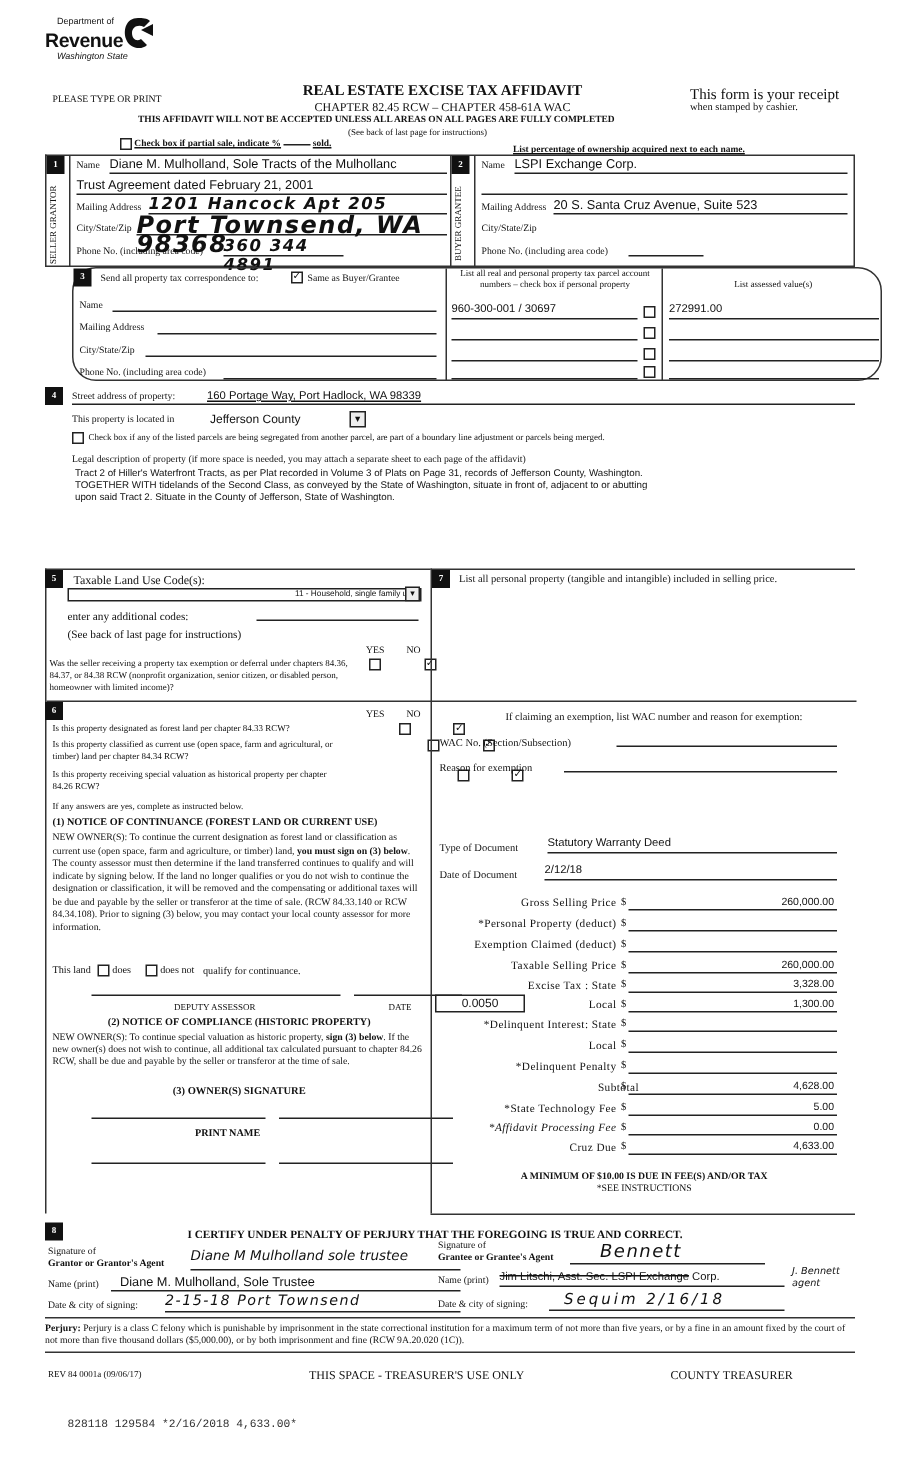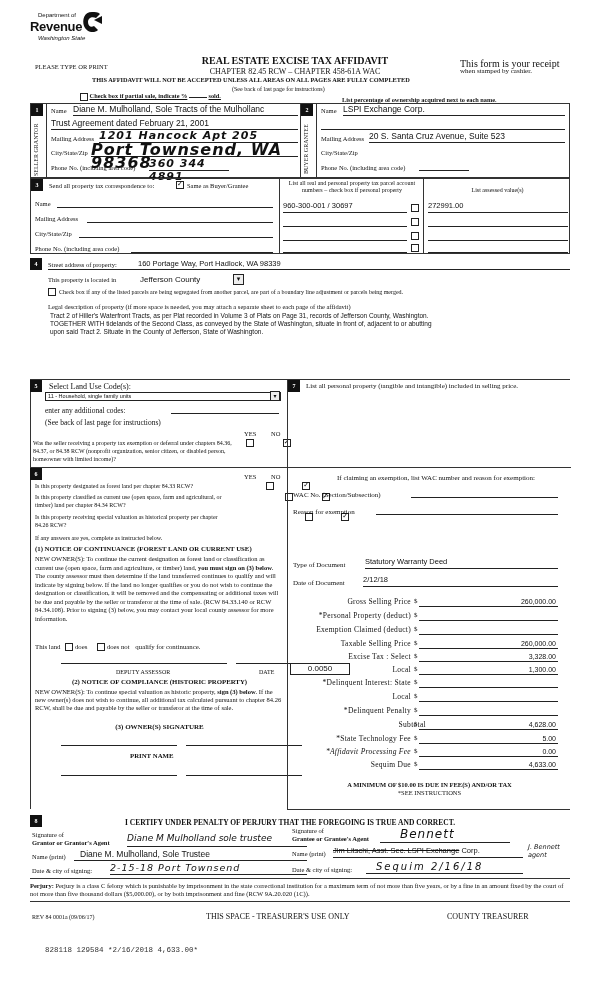--- a/index.html
+++ b/index.html
@@ -1,19 +1,19 @@
 <!DOCTYPE html>
 <html><head>
 <meta charset="utf-8">
 <style>
   * { box-sizing: border-box; margin: 0; padding: 0; }
   html, body { width: 600px; height: 984px; background: #fff; overflow: hidden; }
   body { position: relative; font-family: "Liberation Serif", serif; color: #111; font-size: 7px; }
   .abs { position: absolute; }
-  .sans { font-family: "Liberation Sans", sans-serif; }
+  .sans { font-family: "Liberation Sans", sans-serif; text-align: right; }
   .mono { font-family: "Liberation Mono", monospace; }
   .hand { font-family: "DejaVu Sans", sans-serif; font-style: italic; font-weight: bold; letter-spacing: 1px; }
   .ul { border-bottom: 1px solid #222; }
   .numbox { background: #111; color: #fff; font-size: 6px; width: 12px; height: 12px; display: flex; align-items: center; justify-content: center; font-weight: bold; }
   .cb { width: 8px; height: 8px; border: 1px solid #222; background: #fff; display: inline-block; position: relative; vertical-align: middle; }
   .cb.checked::after { content: "✓"; position: absolute; left: 0; top: -3px; font-size: 7px; line-height: 10px; }
   .box { border: 1px solid #333; }
   .vlabel { writing-mode: vertical-rl; transform: rotate(180deg); font-size: 6.5px; text-align: center; line-height: 7px; }
   .fill { font-family: "Liberation Sans", sans-serif; font-size: 8.5px; }
   .small { font-size: 6.5px; }
@@ -83,21 +83,21 @@
 
   <div class="abs small" style="left:20px; top:31px;">Mailing Address</div>
   <div class="abs fill ul" style="left:68px; top:27px; width:196px; height:12px;">20 S. Santa Cruz Avenue, Suite 523</div>
 
   <div class="abs small" style="left:20px; top:45px;">City/State/Zip</div>
 
   <div class="abs small" style="left:20px; top:60px;">Phone No. (including area code)</div>
   <div class="abs fill ul" style="left:118px; top:57px; width:50px; height:10px;"></div>
 </div>
 
-<div class="abs box" style="left:30px; top:178px; width:540px; height:76px;">
+<div class="abs box" style="left:48px; top:178px; width:540px; height:76px;border-radius:16px;">
   <div class="abs numbox" style="left:0; top:0;">3</div>
   <div class="abs small" style="left:18px; top:3px;">Send all property tax correspondence to:</div>
   <span class="abs cb checked" style="left:145px; top:2px;"></span>
   <div class="abs small" style="left:156px; top:3px;">Same as Buyer/Grantee</div>
 
   <div class="abs small" style="left:4px; top:21px;">Name</div>
   <div class="abs ul" style="left:26px; top:20px; width:216px; height:9px;"></div>
   <div class="abs small" style="left:4px; top:36px;">Mailing Address</div>
   <div class="abs ul" style="left:56px; top:35px; width:186px; height:9px;"></div>
   <div class="abs small" style="left:4px; top:51px;">City/State/Zip</div>
@@ -130,39 +130,39 @@
     <div class="abs fill ul" style="left:0; top:0; width:124px; height:12px;"></div>
     <span class="abs cb" style="left:128px; top:3px;"></span>
     <div class="abs fill ul" style="left:145px; top:0; width:140px; height:12px;"></div>
   </div>
 </div>
 
 <div class="abs" style="left:30px; top:258px; width:540px; height:85px;">
   <div class="abs numbox" style="left:0; top:0;">4</div>
   <div class="abs small" style="left:18px; top:3px;">Street address of property:</div>
   <div class="abs ul" style="left:18px; top:11px; width:522px; height:1px;"></div>
-  <div class="abs fill" style="left:108px; top:1px; font-size:7.5px; ">160 Portage Way, Port Hadlock, WA 98339</div>
+  <div class="abs fill" style="left:108px; top:1px; font-size:7.5px; text-decoration:underline;">160 Portage Way, Port Hadlock, WA 98339</div>
 
   <div class="abs small" style="left:18px; top:18px;">This property is located in</div>
   <div class="abs fill" style="left:110px; top:17px; font-size:8px;">Jefferson County</div>
   <div class="abs dd" style="left:203px; top:16px;">▾</div>
 
   <span class="abs cb" style="left:18px; top:30px;"></span>
   <div class="abs tiny" style="left:29px; top:31px; white-space:nowrap;">Check box if any of the listed parcels are being segregated from another parcel, are part of a boundary line adjustment or parcels being merged.</div>
 
   <div class="abs small" style="left:18px; top:45px; white-space:nowrap;">Legal description of property (if more space is needed, you may attach a separate sheet to each page of the affidavit)</div>
   <div class="abs sans" style="left:20px; top:54px; font-size:6.5px; white-space:nowrap;">Tract 2 of Hiller's Waterfront Tracts, as per Plat recorded in Volume 3 of Plats on Page 31, records of Jefferson County, Washington.</div>
   <div class="abs sans" style="left:20px; top:62px; font-size:6.5px; white-space:nowrap;">TOGETHER WITH tidelands of the Second Class, as conveyed by the State of Washington, situate in front of, adjacent to or abutting</div>
   <div class="abs sans" style="left:20px; top:70px; font-size:6.5px; white-space:nowrap;">upon said Tract 2.  Situate in the County of Jefferson, State of Washington.</div>
 </div>
 
 <div class="abs" style="left:30px; top:379px; width:257px; height:430px; border-top:1px solid #333; border-left:1px solid #333;">
   
   <div class="abs numbox" style="left:-1px; top:0;">5</div>
-  <div class="abs" style="left:18px; top:2px; font-size:8px;">Select Land Use Code(s):</div>
+  <div class="abs" style="left:18px; top:2px; font-size:8px;">Taxable Land Use Code(s):</div>
   <div class="abs sans" style="left:14px; top:12px; width:236px; height:9px; border:1px solid #222; font-size:5.5px; line-height:7px; padding-left:2px;">
     <span>11 - Household, single family units</span>
   </div>
   <div class="abs dd" style="left:239px; top:11px; width:10px; height:10px; font-size:6px; line-height:8px;">▾</div>
   <div class="abs" style="left:14px; top:26px; font-size:7.5px;">enter any additional codes:</div>
   <div class="abs ul" style="left:140px; top:24px; width:108px; height:10px;"></div>
   <div class="abs" style="left:14px; top:38px; font-size:7.5px;">(See back of last page for instructions)</div>
 
   <div class="abs small" style="left:213px; top:50px;">YES</div>
   <div class="abs small" style="left:240px; top:50px;">NO</div>
@@ -252,21 +252,21 @@
     <div class="abs amt-label" style="left:0; top:1px; width:123px;">Exemption Claimed (deduct)</div>
     <div class="abs" style="left:126px; top:1px; font-size:7px;">$</div>
     <div class="abs amt-line" style="left:131px; top:0; width:139px;"></div>
   </div>
   <div class="abs" style="left:0; top:258px; width:283px; height:12px;">
     <div class="abs amt-label" style="left:0; top:1px; width:123px;">Taxable Selling Price</div>
     <div class="abs" style="left:126px; top:1px; font-size:7px;">$</div>
     <div class="abs amt-line" style="left:131px; top:0; width:139px;">260,000.00</div>
   </div>
   <div class="abs" style="left:0; top:271px; width:283px; height:12px;">
-    <div class="abs amt-label" style="left:0; top:1px; width:123px;">Excise Tax : Select</div>
+    <div class="abs amt-label" style="left:0; top:1px; width:123px;">Excise Tax : State</div>
     <div class="abs" style="left:126px; top:1px; font-size:7px;">$</div>
     <div class="abs amt-line" style="left:131px; top:0; width:139px;">3,328.00</div>
   </div>
   <div class="abs" style="left:0; top:284px; width:283px; height:12px;">
     <div class="abs sans center" style="left:2px; top:-1px; width:60px; height:12px; border:1px solid #222; font-size:8px; line-height:10px;">0.0050</div>
     <div class="abs amt-label" style="left:0; top:1px; width:123px;">Local</div>
     <div class="abs" style="left:126px; top:1px; font-size:7px;">$</div>
     <div class="abs amt-line" style="left:131px; top:0; width:139px;">1,300.00</div>
   </div>
   <div class="abs" style="left:0; top:297px; width:283px; height:12px;">
@@ -293,21 +293,21 @@
     <div class="abs amt-label" style="left:0; top:1px; width:123px;">*State Technology Fee</div>
     <div class="abs" style="left:126px; top:1px; font-size:7px;">$</div>
     <div class="abs amt-line" style="left:131px; top:0; width:139px;">5.00</div>
   </div>
   <div class="abs" style="left:0; top:366px; width:283px; height:12px;">
     <div class="abs amt-label" style="left:0; top:1px; width:123px;font-style:italic;">*Affidavit Processing Fee</div>
     <div class="abs" style="left:126px; top:1px; font-size:7px;">$</div>
     <div class="abs amt-line" style="left:131px; top:0; width:139px;">0.00</div>
   </div>
   <div class="abs" style="left:0; top:379px; width:283px; height:12px;">
-    <div class="abs amt-label" style="left:0; top:1px; width:123px;">Sequim Due</div>
+    <div class="abs amt-label" style="left:0; top:1px; width:123px;">Cruz Due</div>
     <div class="abs" style="left:126px; top:1px; font-size:7px;">$</div>
     <div class="abs amt-line" style="left:131px; top:0; width:139px;">4,633.00</div>
   </div>
 
   <div class="abs bold center" style="left:0; top:401px; width:283px; font-size:6.5px;">A MINIMUM OF $10.00 IS DUE IN FEE(S) AND/OR TAX</div>
   <div class="abs center" style="left:0; top:409px; width:283px; font-size:6.5px;">*SEE INSTRUCTIONS</div>
 </div>
 <div class="abs" style="left:287px; top:809px; width:283px; height:1px; background:#333;"></div>
 
 <div class="abs" style="left:30px; top:815px; width:540px; height:80px;">

